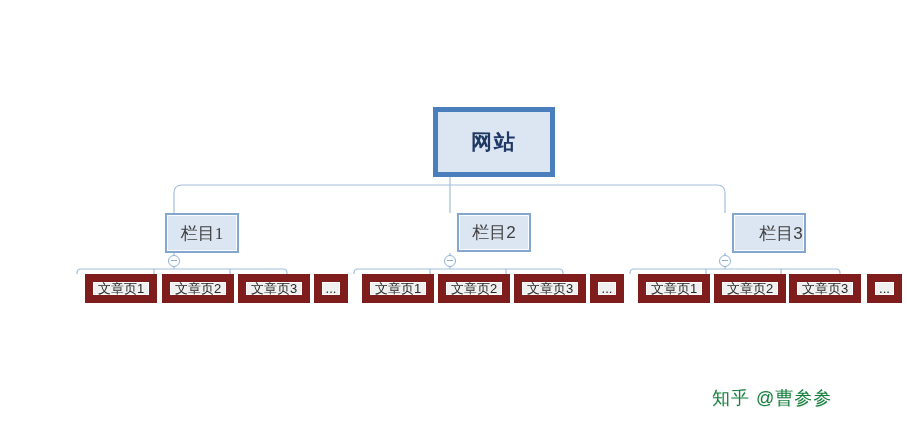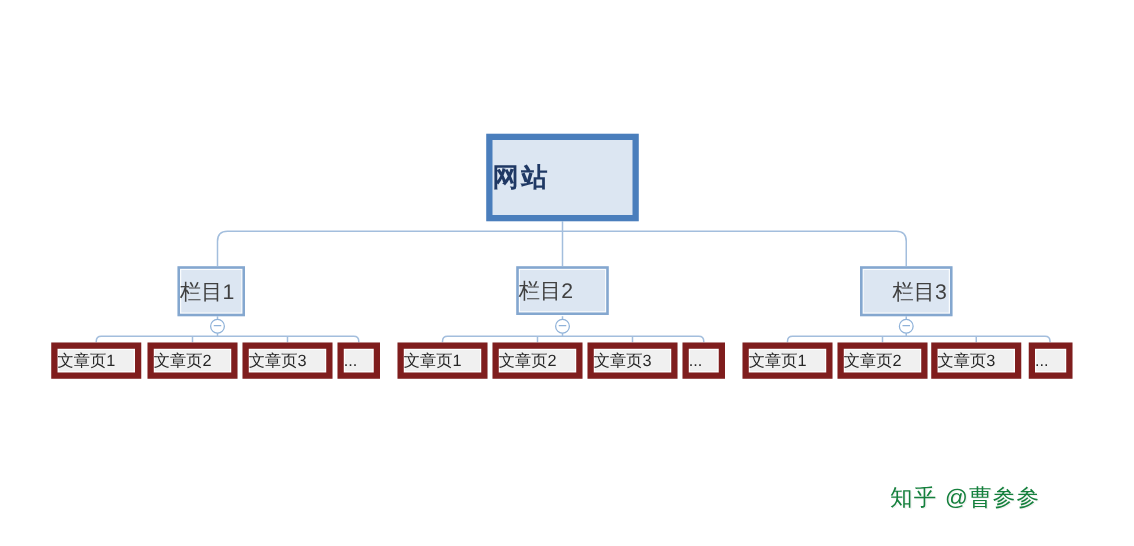--- a/index.html
+++ b/index.html
@@ -14,40 +14,41 @@
   .connectors {
     position: absolute;
     left: 0; top: 0;
     width: 907px; height: 437px;
   }
   .node {
     position: absolute;
     box-sizing: border-box;
     display: flex;
     align-items: center;
-    justify-content: flex-start;
+    justify-content: center;
     text-align: center;
     background: #dce6f2;
     cursor: default;
+    margin-left: 44px;
   }
   .root-node {
     border: 5px solid #4a7ebc;
     color: #1f3864;
     font-size: 21px;
     font-weight: bold;
     letter-spacing: 2px;
   }
   .cat-node {
     border: 2px solid #84a7cf;
     color: #404040;
     font-size: 17px;
     box-shadow: inset 0 0 0 1px rgba(255,255,255,0.85);
   }
   .art-node {
-    border: 5px solid #7f1d1d;
+    border: 8px solid #7f1d1d;
     background: #f0f0f0;
     color: #262626;
     font-size: 13px;
     box-shadow: inset 0 0 0 1px #ffffff;
   }
   .collapse-btn {
     position: absolute;
     width: 12px;
     height: 12px;
     box-sizing: border-box;
@@ -97,21 +98,21 @@
       <path d="M630 274 V 273 Q 630 269 634 269 H 836 Q 840 269 840 273 V 274"></path>
       <path d="M706 269 V 274"></path>
       <path d="M781 269 V 274"></path>
     </g>
   </svg>
 
   <div class="node root-node" style="left:389px; top:107px; width:122px; height:70px;">
     <span>网站</span>
   </div>
 
-  <div class="node cat-node" style="left:142px; top:213px; width:54px; height:40px;">
+  <div class="node cat-node" style="left:121px; top:213px; width:74px; height:40px;font-family:Liberation Serif, serif;">
     <span>栏目1</span>
   </div>
   <div class="node cat-node" style="left:413px; top:213px; width:74px; height:39px;">
     <span>栏目2</span>
   </div>
   <div class="node cat-node" style="left:688px; top:213px; width:74px; height:40px;padding-left:24px;">
     <span>栏目3</span>
   </div>
 
   <div class="collapse-btn" style="left:168px; top:255px;">

